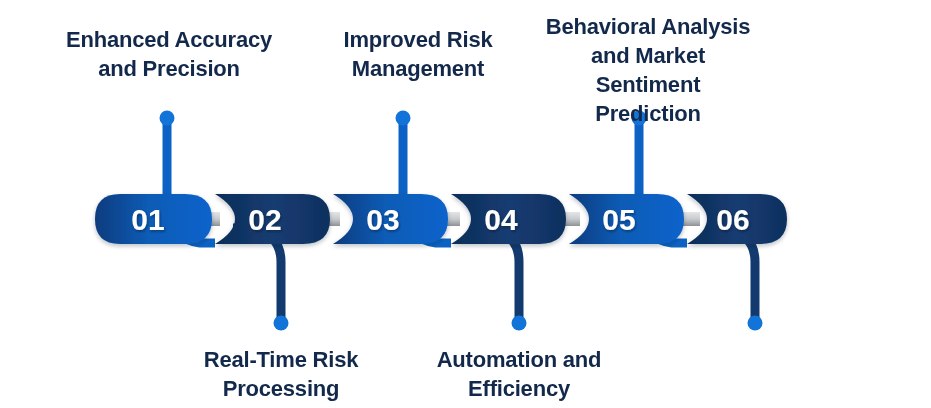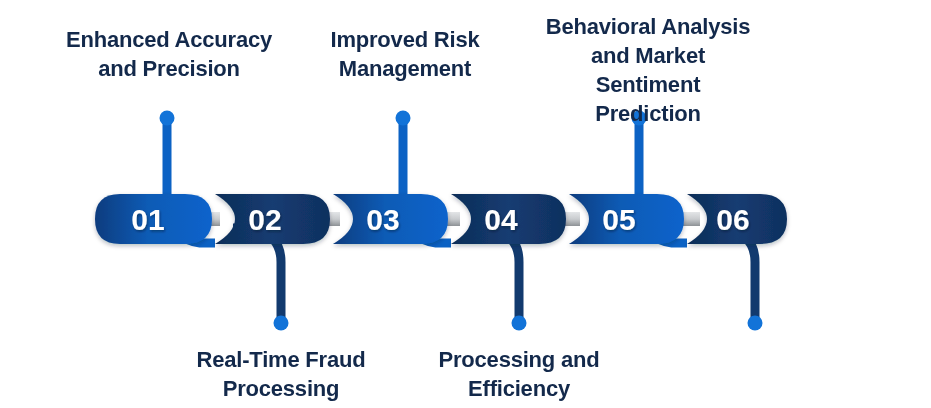--- a/index.html
+++ b/index.html
@@ -126,27 +126,27 @@
       <text x="383" y="230">03</text>
       <text x="501" y="230">04</text>
       <text x="619" y="230">05</text>
       <text x="733" y="230">06</text>
     </g>
   </svg>
 
   <div class="label label-top" style="left:44px;  top:25px;  width:250px;">Enhanced Accuracy
 and Precision</div>
 
-  <div class="label label-top" style="left:305px; top:25px;  width:200px;">Improved Risk
+  <div class="label label-top" style="left:318px; top:25px;  width:200px;">Improved Risk
 Management</div>
 
   <div class="label label-top" style="left:543px; top:12px;  width:210px;">Behavioral Analysis
 and Market
 Sentiment Prediction</div>
 
-  <div class="label label-bot" style="left:181px; top:345px; width:200px;">Real-Time Fraud
+  <div class="label label-bot" style="left:181px; top:345px; width:200px;">Real-Time Risk
 Processing</div>
 
-  <div class="label label-bot" style="left:419px; top:345px; width:200px;">Processing and
+  <div class="label label-bot" style="left:419px; top:345px; width:200px;">Automation and
 Efficiency</div>
 
 
 </div>
 
 </body></html>

